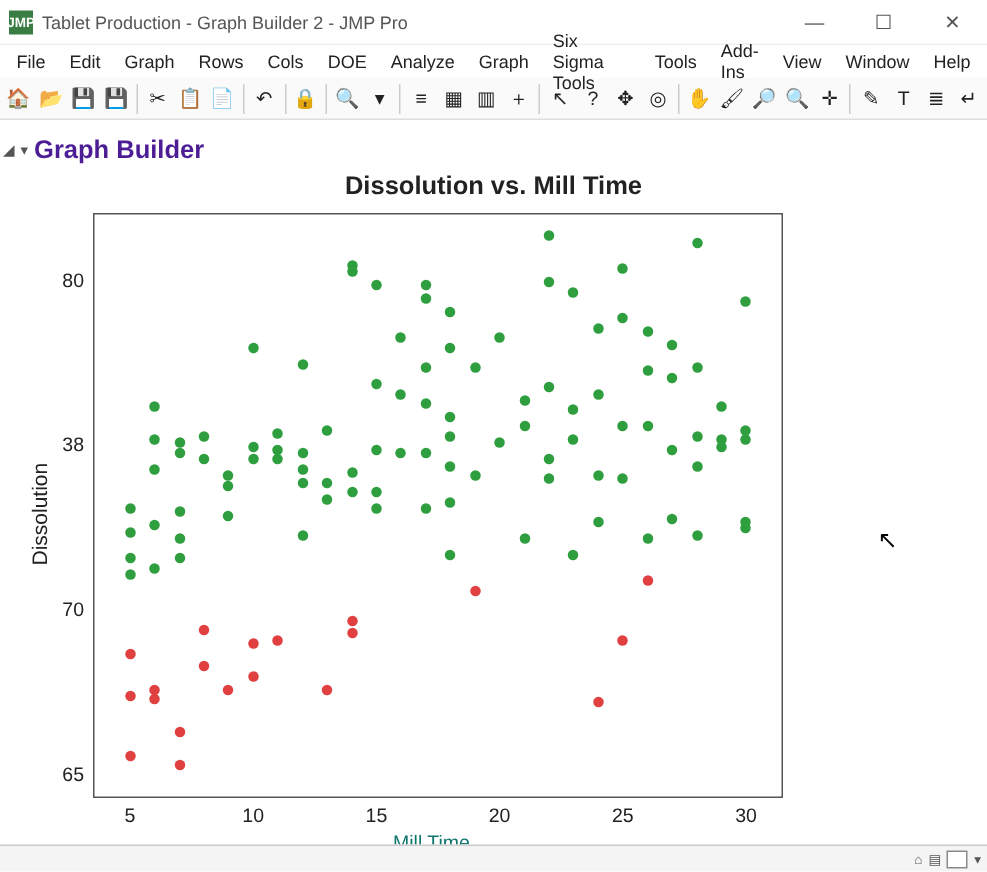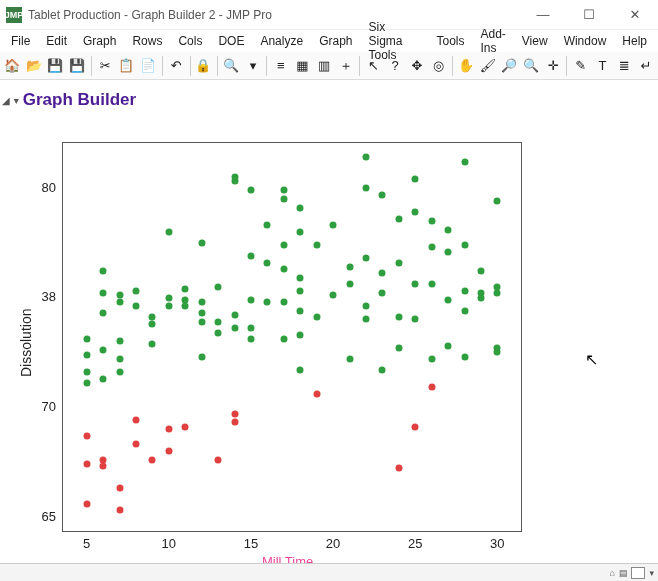--- a/index.html
+++ b/index.html
@@ -91,21 +91,21 @@
     padding: 2px 0 4px 0;
   }
   .plot-box {
     position: absolute;
     border: 1px solid #555;
     background: #fff;
   }
   .axis-label {
     position: absolute;
     font-size: 13px;
-    color: #ec4899;
+    color: #0f766e;
     text-decoration: underline;
   }
   .y-axis-title {
     position: absolute;
     font-size: 14px;
     color: #222;
     transform: rotate(-90deg);
     transform-origin: left top;
   }
   .tick-label {
@@ -228,20 +228,21 @@
 
 <div class="spacer-row"></div>
 
 <div class="section-header">
   <span class="disclosure">◢</span>
   <span class="disclosure">▾</span>
   <span class="section-title">Graph Builder</span>
 </div>
 
 <div class="chart-area">
+  <div class="chart-title">Dissolution vs. Mill Time</div>
   <div class="plot-box" id="plot-box" style="left: 62px; top: 30px; width: 460px; height: 390px;"></div>
   <span class="cursor-icon" id="cursor" style="left: 585px; top: 238px;">↖</span>
 <div class="tick-label tick-x" style="left: 86.6429px; top: 424px;">5</div>
     <div class="tick-label tick-x" style="left: 168.786px; top: 424px;">10</div>
     <div class="tick-label tick-x" style="left: 250.929px; top: 424px;">15</div>
     <div class="tick-label tick-x" style="left: 333.071px; top: 424px;">20</div>
     <div class="tick-label tick-x" style="left: 415.214px; top: 424px;">25</div>
     <div class="tick-label tick-x" style="left: 497.357px; top: 424px;">30</div>
     <div class="tick-label tick-y" style="right: 602px; top: 380.562px;">65</div>
     <div class="tick-label tick-y" style="right: 602px; top: 271.011px;">70</div>

